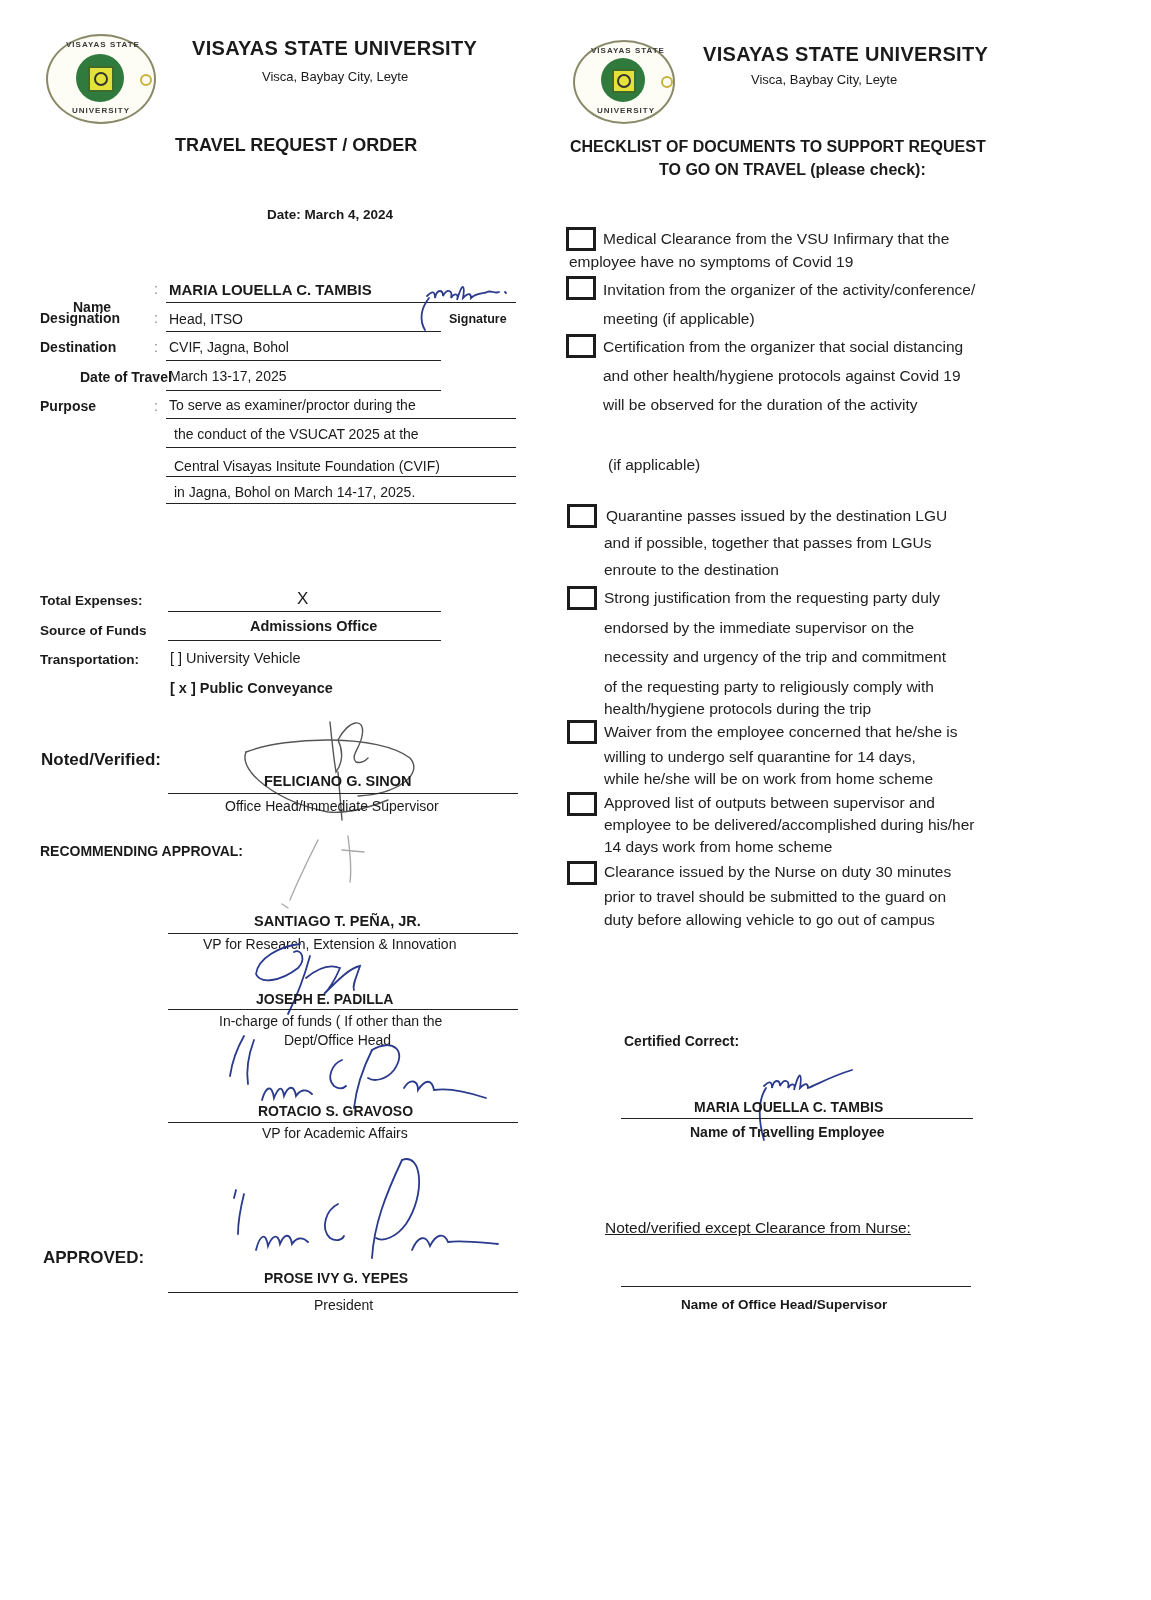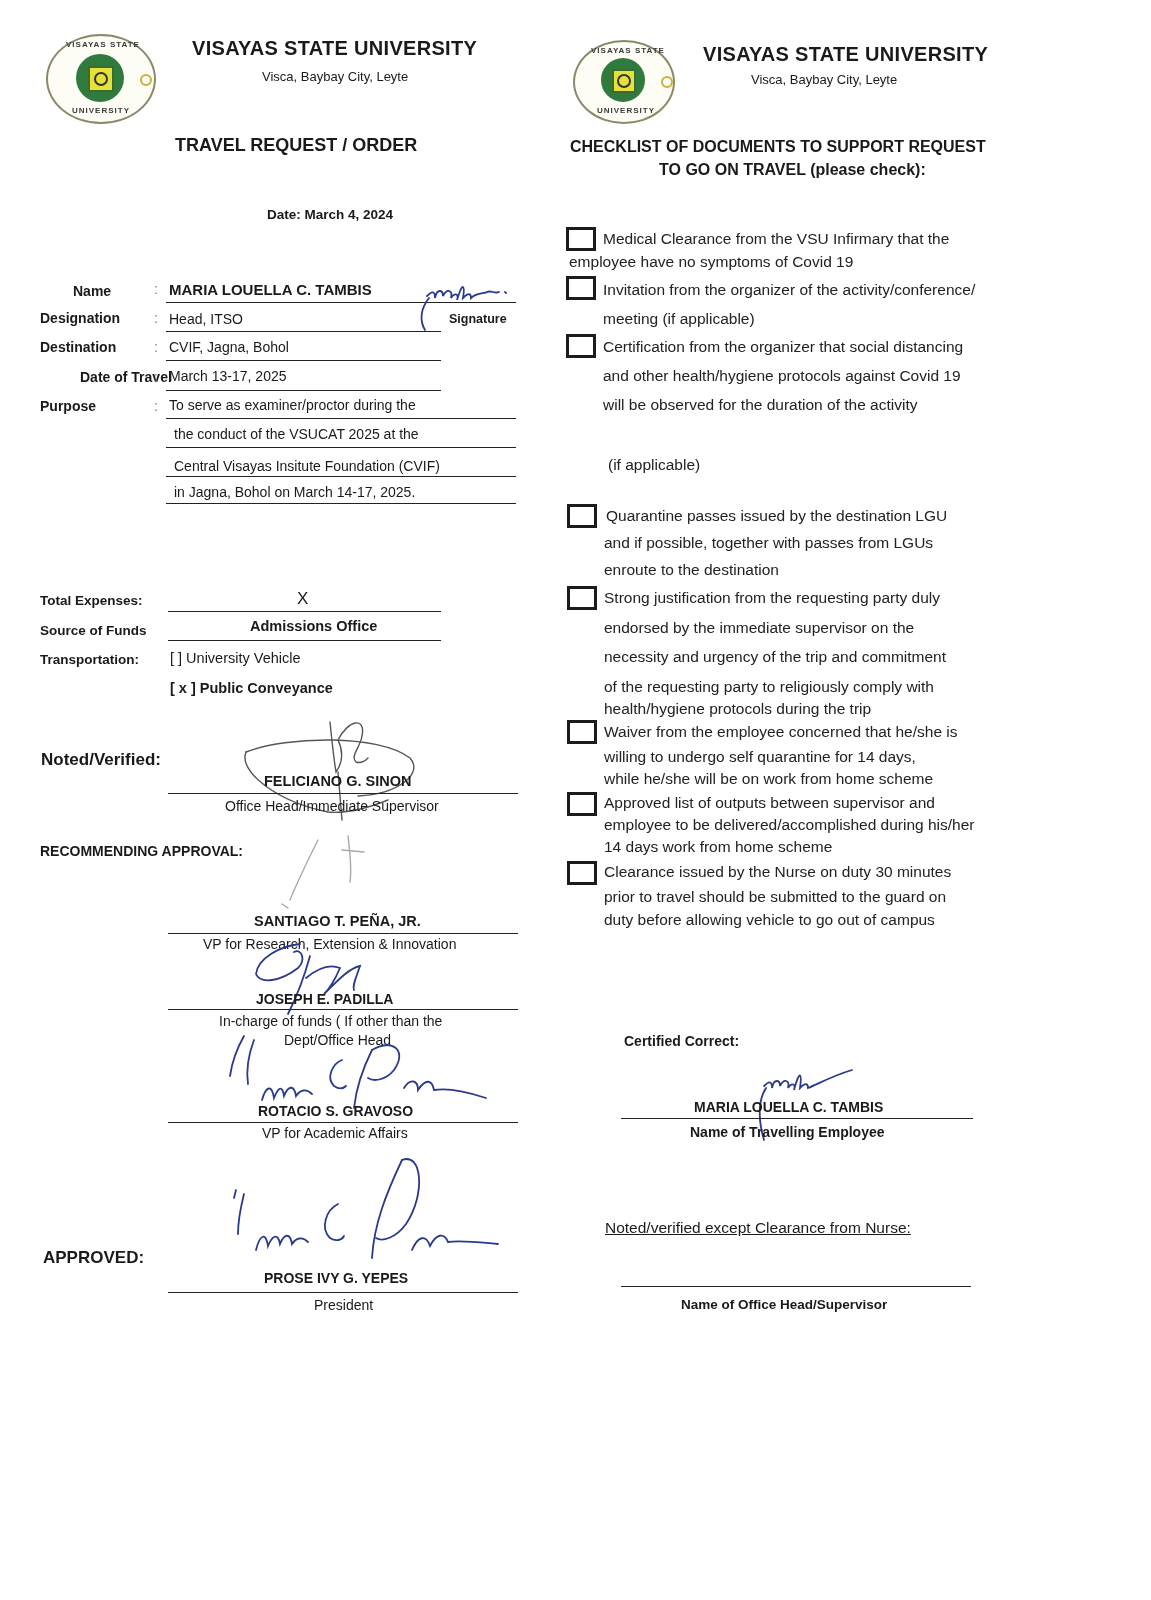--- a/index.html
+++ b/index.html
@@ -36,21 +36,21 @@
     <div class="txt" style="left:18px;top:4px;">VISAYAS STATE</div>
     <div class="txt" style="left:24px;top:70px;">UNIVERSITY</div>
   </div>
 
   <div class="abs uni" style="left:192px;top:37px;">VISAYAS STATE UNIVERSITY</div>
   <div class="abs addr" style="left:262px;top:69px;">Visca, Baybay City, Leyte</div>
 
   <div class="abs" style="left:175px;top:135px;font-size:18px;font-weight:bold;">TRAVEL REQUEST / ORDER</div>
   <div class="abs bold" style="left:267px;top:207px;font-size:13.5px;">Date: March 4, 2024</div>
 
-  <div class="abs lbl" style="left:40px;top:283px;padding-left:33px;">Name</div>
+  <div class="abs lbl" style="left:40px;top:299px;padding-left:33px;">Name</div>
   <div class="abs val" style="left:154px;top:281px;color:#888;">:</div>
   <div class="abs bold" style="left:169px;top:281px;font-size:15px;">MARIA LOUELLA C. TAMBIS</div>
   <div class="line" style="left:166px;top:302px;width:350px;"></div>
   <div class="abs bold" style="left:449px;top:312px;font-size:12.5px;">Signature</div>
   <svg class="sig" style="left:415px;top:278px;" width="100" height="56" viewBox="0 0 100 56">
     <path d="M14 20 C6 30 4 42 10 52"></path>
     <path d="M12 18 C18 12 20 14 20 20 C22 10 28 12 28 18 C32 10 38 12 36 20 C40 14 44 16 42 22 C48 2 50 8 48 20 C54 14 56 16 56 20 C62 14 70 16 72 14 C76 12 80 16 84 14"></path>
     <path d="M90 14 L91 15"></path>
   </svg>
 
@@ -185,21 +185,21 @@
     <div class="cb" style="left:566px;top:334px;"></div>
     <div class="ck" style="left:603px;top:335px;">Certification from the organizer that social distancing</div>
     <div class="ck" style="left:603px;top:364px;">and other health/hygiene protocols against Covid 19</div>
     <div class="ck" style="left:603px;top:393px;">will be observed for the duration of the activity</div>
     <div class="ck" style="left:608px;top:453px;">(if applicable)</div>
   </div>
 
   <div>
     <div class="cb" style="left:567px;top:504px;"></div>
     <div class="ck" style="left:606px;top:504px;"> Quarantine passes issued by the destination LGU</div>
-    <div class="ck" style="left:604px;top:531px;">and if possible, together with passes from LGUs</div>
+    <div class="ck" style="left:604px;top:531px;">and if possible, together that passes from LGUs</div>
     <div class="ck" style="left:604px;top:558px;">enroute to the destination</div>
   </div>
 
   <div>
     <div class="cb" style="left:567px;top:586px;"></div>
     <div class="ck" style="left:604px;top:586px;">Strong justification from the requesting party duly</div>
     <div class="ck" style="left:604px;top:616px;">endorsed by the immediate supervisor on the</div>
     <div class="ck" style="left:604px;top:645px;">necessity and urgency of the trip and commitment</div>
     <div class="ck" style="left:604px;top:675px;">of the requesting party to religiously comply with</div>
     <div class="ck" style="left:604px;top:697px;">health/hygiene protocols during the trip</div>

